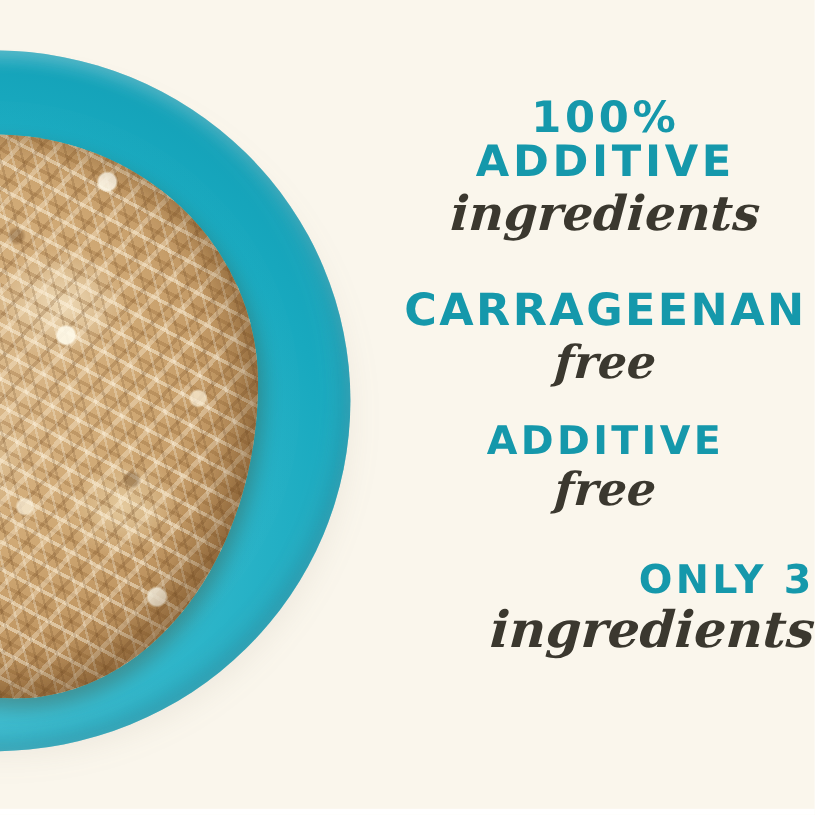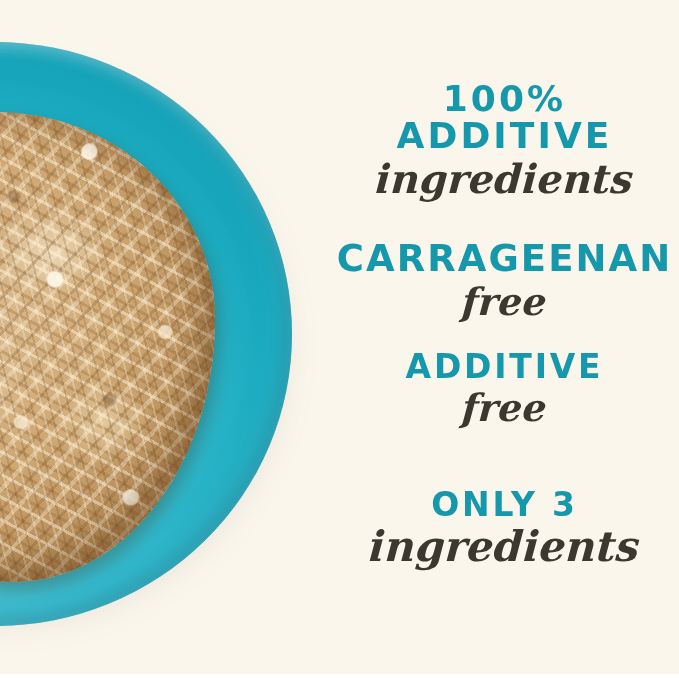--- a/index.html
+++ b/index.html
@@ -228,21 +228,21 @@
   #claim-natural  .claim-sub  { font-size: 40px; margin-top: 4px; }
 
   #claim-carrageenan  { top: 240px; }
   #claim-carrageenan .claim-head { font-size: 37px; letter-spacing: 0.055em; }
   #claim-carrageenan .claim-sub  { font-size: 38px; margin-top: 5px; }
 
   #claim-additive     { top: 350px; }
   #claim-additive .claim-head { font-size: 33px; }
   #claim-additive .claim-sub  { font-size: 38px; margin-top: 5px; }
 
-  #claim-ingredients  { top: 488px; }
+  #claim-ingredients  { top: 466px; text-align: right; }
   #claim-ingredients .claim-head { font-size: 33px; }
   #claim-ingredients .claim-sub  { font-size: 42px; margin-top: 4px; }
 </style>
 </head>
 <body>
 
 <div id="canvas">
 
   <div id="photo-panel">
 

